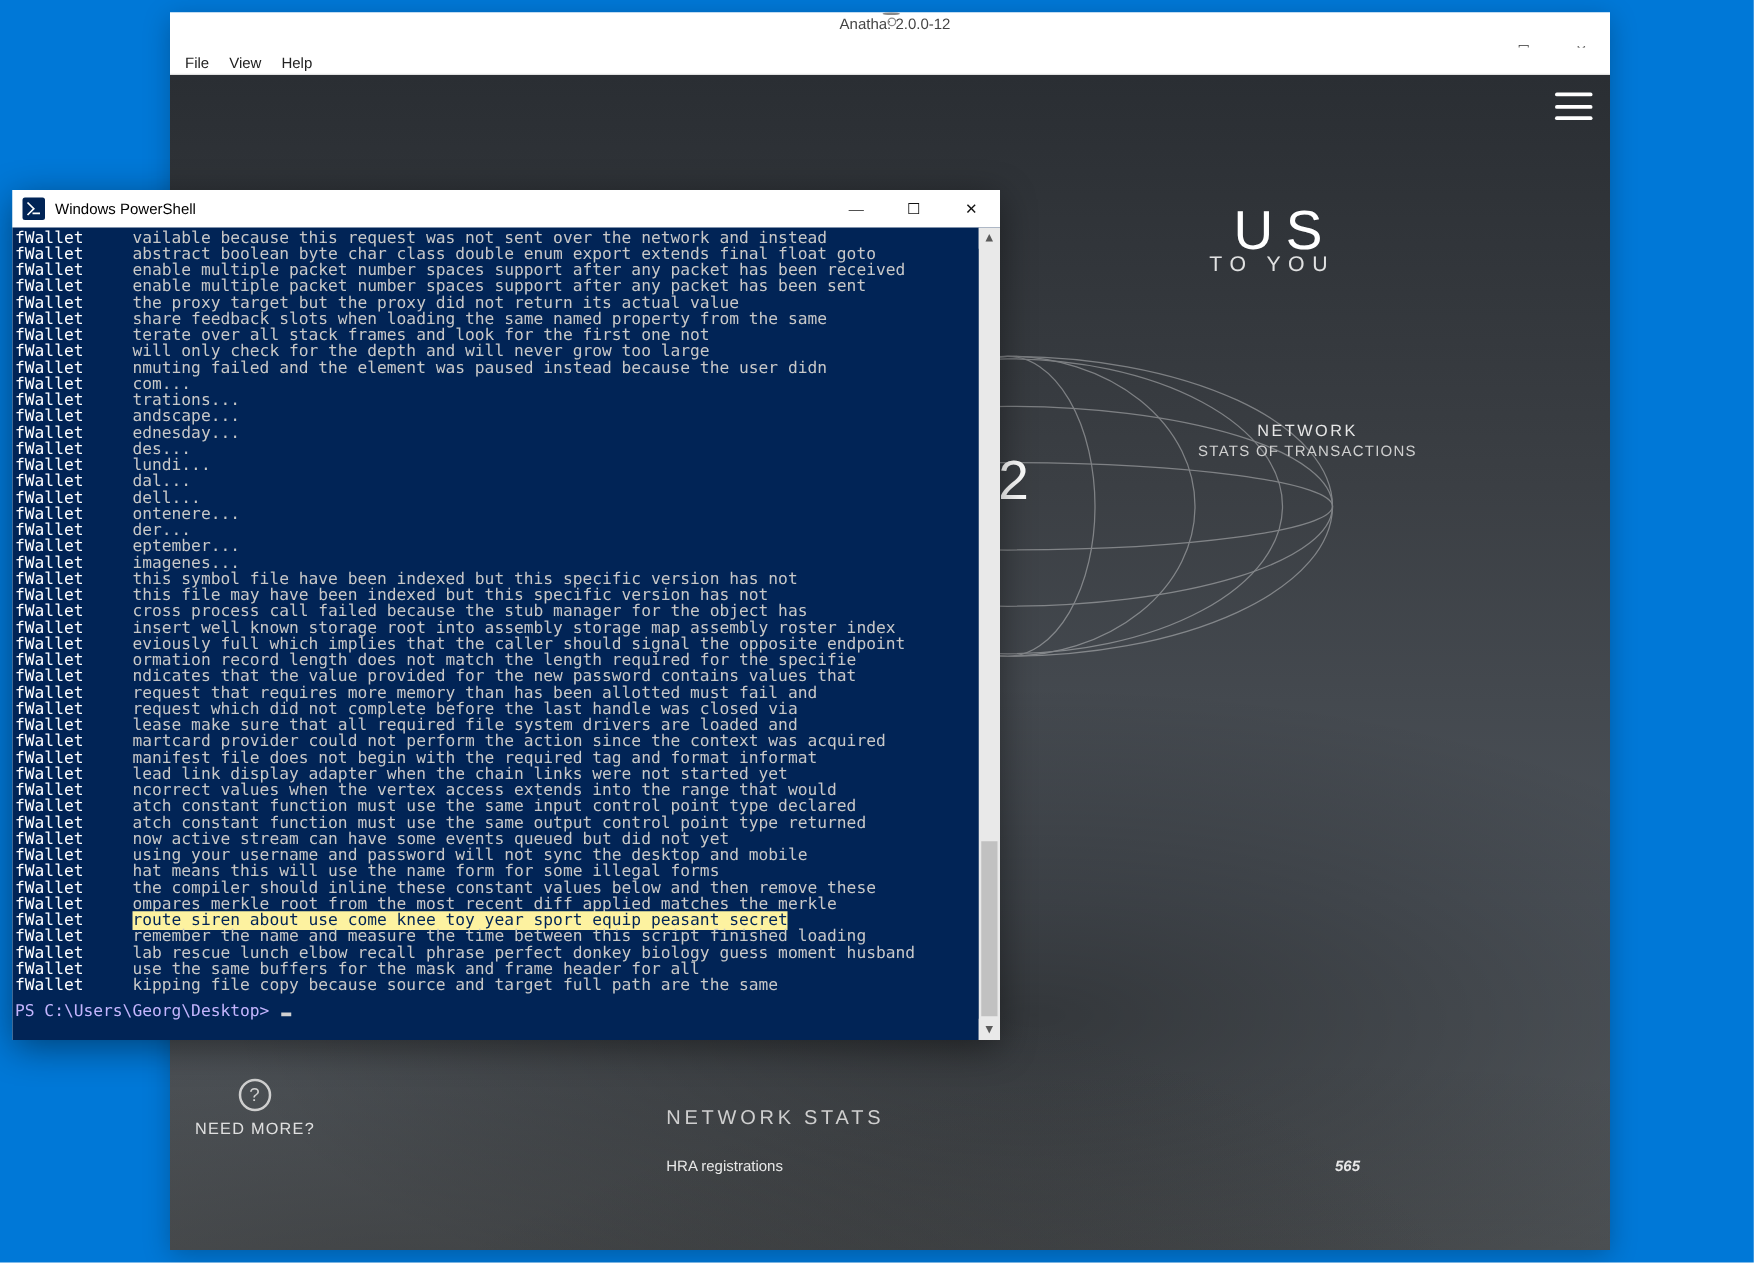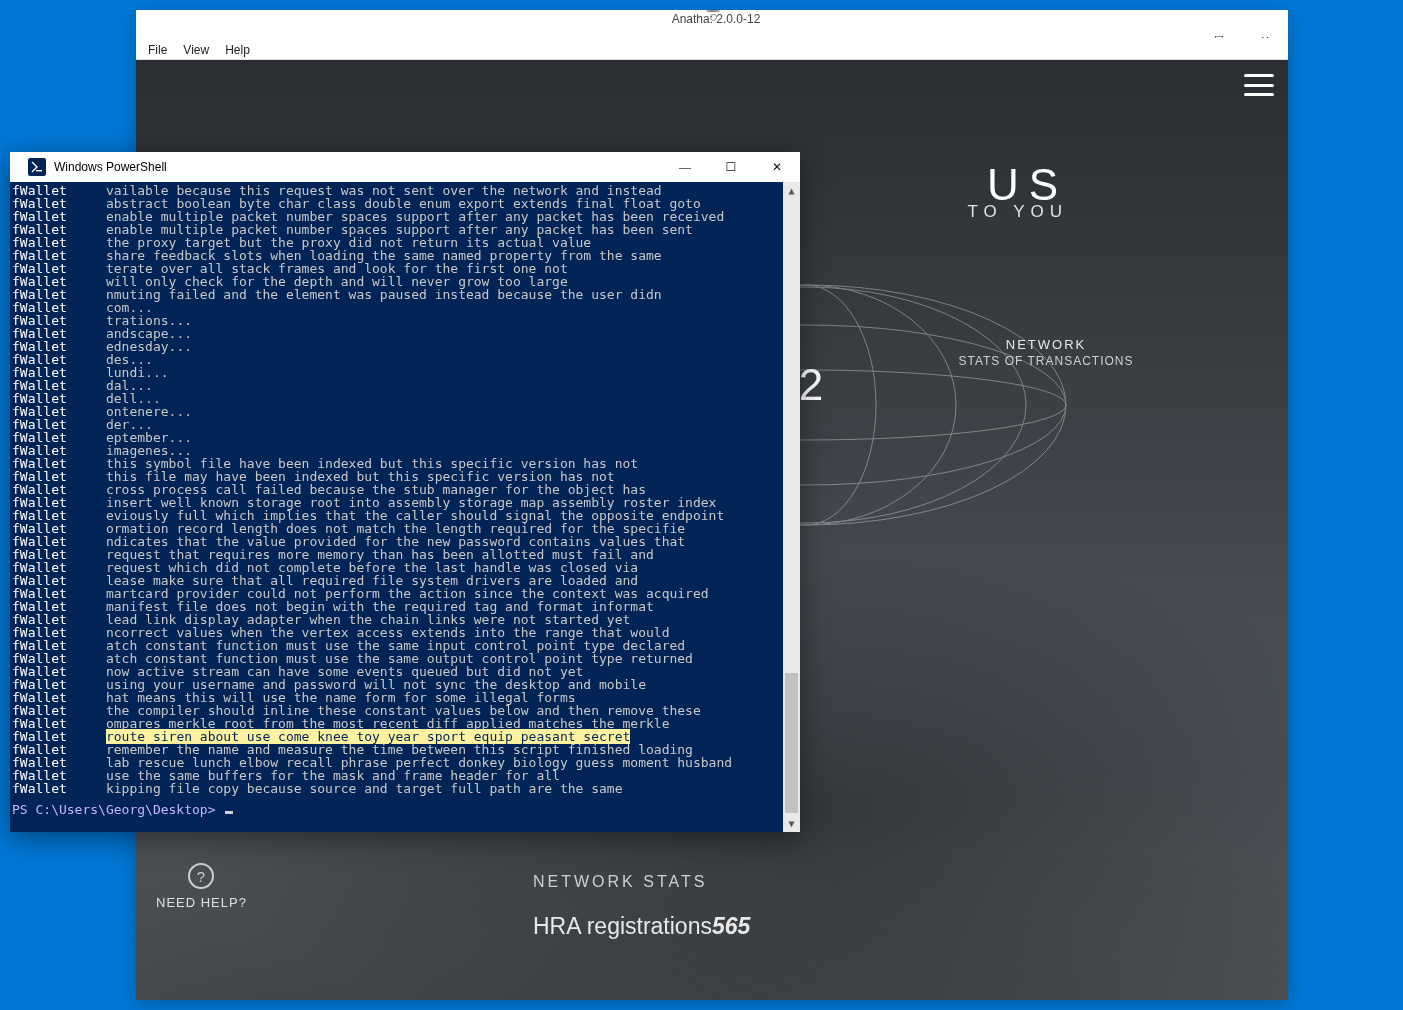--- a/index.html
+++ b/index.html
@@ -140,37 +140,37 @@
 
 .net-stats {
   position:absolute; left:360px; right:200px; bottom:60px;
   color:#e8e8e8;
   margin-left:37px;
 }
 .net-stats .hdr {
   font-size:16px; letter-spacing:3px; color:#cfcfcf; margin-bottom:22px;
 }
 .net-stats .row {
-  display:flex; font-size:23px;
+  display:flex; justify-content:space-between; font-size:12px;
 }
 .net-stats .row .v { font-style:italic; font-weight:700; }
 
 
 .ps {
   position:absolute;
   left:10px; top:152px;
   width:790px; height:680px;
   background:#fff;
   box-shadow: 0 6px 28px rgba(0,0,0,.45);
 }
 .ps-titlebar {
   height:30px;
   background:#fff;
   display:flex; align-items:center;
-  padding-left:18px;
+  padding-left:8px;
 }
 .ps-icon {
   width:18px; height:18px;
   background:#012456;
   border-radius:2px;
   display:flex; align-items:center; justify-content:center;
   margin-right:8px;
 }
 .ps-icon svg { width:12px; height:12px; }
 .ps-title { font-size:12px; color:#000; }
@@ -272,21 +272,21 @@
     </div>
 
     <div class="tagline">
       <span>stem that returns value</span><br>
       <span>y. ...</span>
       <span class="more">MORE</span>
     </div>
 
     <div class="help">
       <div class="qicon">?</div>
-      <div>NEED HELP?</div>
+      <div>NEED MORE?</div>
     </div>
 
     <div class="net-stats">
       <div class="hdr">NETWORK STATS</div>
       <div class="row">
         <span>HRA registrations</span>
         <span class="v">565</span>
       </div>
     </div>
   </div>

